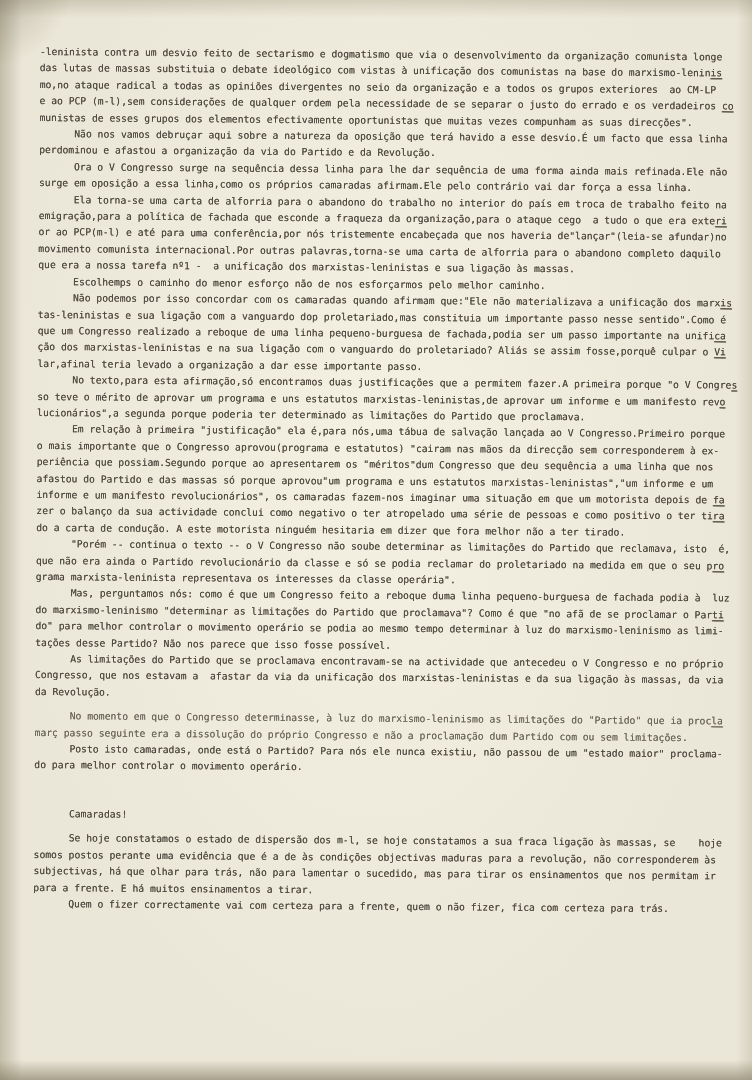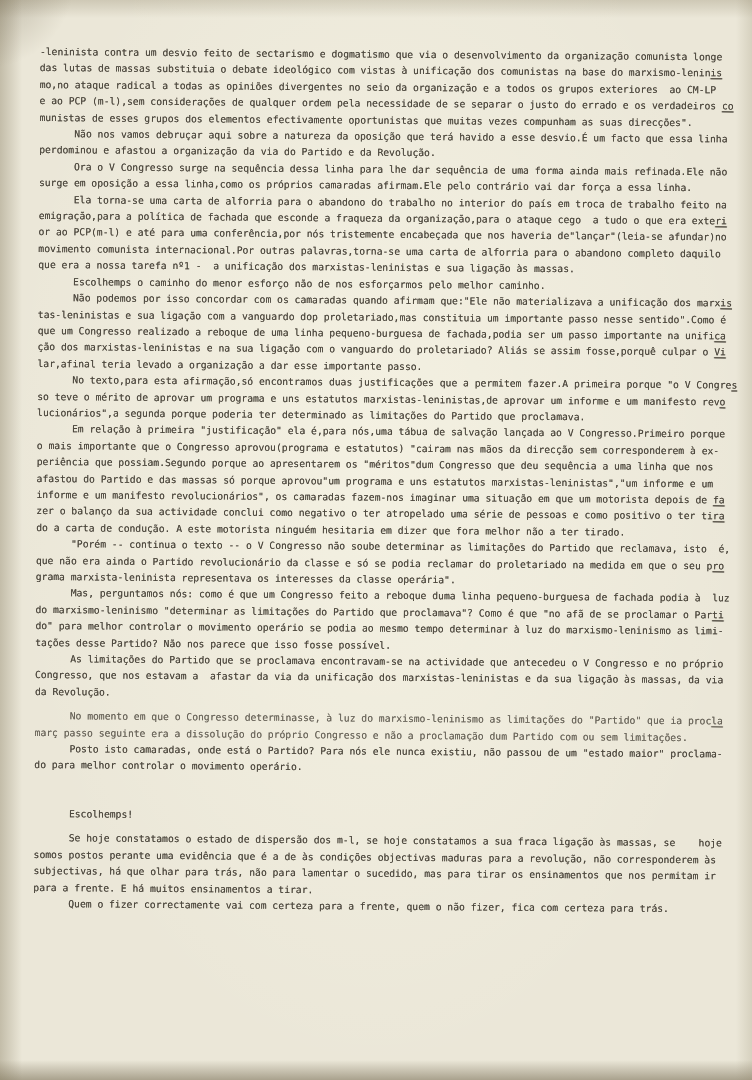--- a/index.html
+++ b/index.html
@@ -81,20 +81,20 @@
       <div class="line"><span>do marxismo-leninismo "determinar as limitações do Partido que proclamava"? Como é que "no afã de se proclamar o Par</span><span class="u">ti</span></div>
       <div class="line"><span>do" para melhor controlar o movimento operário se podia ao mesmo tempo determinar à luz do marxismo-leninismo as limi-</span><span class="u"></span></div>
       <div class="line"><span>tações desse Partido? Não nos parece que isso fosse possível.</span><span class="u"></span></div>
       <div class="line"><span>      As limitações do Partido que se proclamava encontravam-se na actividade que antecedeu o V Congresso e no próprio</span><span class="u"></span></div>
       <div class="line"><span>Congresso, que nos estavam a  afastar da via da unificação dos marxistas-leninistas e da sua ligação às massas, da via</span><span class="u"></span></div>
       <div class="line"><span>da Revolução.</span><span class="u"></span></div>
       <div class="line gap-sm faint"><span>      No momento em que o Congresso determinasse, à luz do marxismo-leninismo as limitações do "Partido" que ia proc</span><span class="u">la</span></div>
       <div class="line faint"><span>març passo seguinte era a dissolução do próprio Congresso e não a proclamação dum Partido com ou sem limitações.</span><span class="u"></span></div>
       <div class="line"><span>      Posto isto camaradas, onde está o Partido? Para nós ele nunca existiu, não passou de um "estado maior" proclama-</span><span class="u"></span></div>
       <div class="line"><span>do para melhor controlar o movimento operário.</span><span class="u"></span></div>
-      <div class="line gap-lg"><span>      Escolhemps!</span><span class="u"></span></div>
+      <div class="line gap-lg"><span>      Camaradas!</span><span class="u"></span></div>
       <div class="line gap-sm"><span>      Se hoje constatamos o estado de dispersão dos m-l, se hoje constatamos a sua fraca ligação às massas, se    hoje</span><span class="u"></span></div>
       <div class="line"><span>somos postos perante uma evidência que é a de às condições objectivas maduras para a revolução, não corresponderem às</span><span class="u"></span></div>
       <div class="line"><span>subjectivas, há que olhar para trás, não para lamentar o sucedido, mas para tirar os ensinamentos que nos permitam ir</span><span class="u"></span></div>
       <div class="line"><span>para a frente. E há muitos ensinamentos a tirar.</span><span class="u"></span></div>
       <div class="line"><span>      Quem o fizer correctamente vai com certeza para a frente, quem o não fizer, fica com certeza para trás.</span><span class="u"></span></div>
     </div>
 </div>
 
 </body></html>

